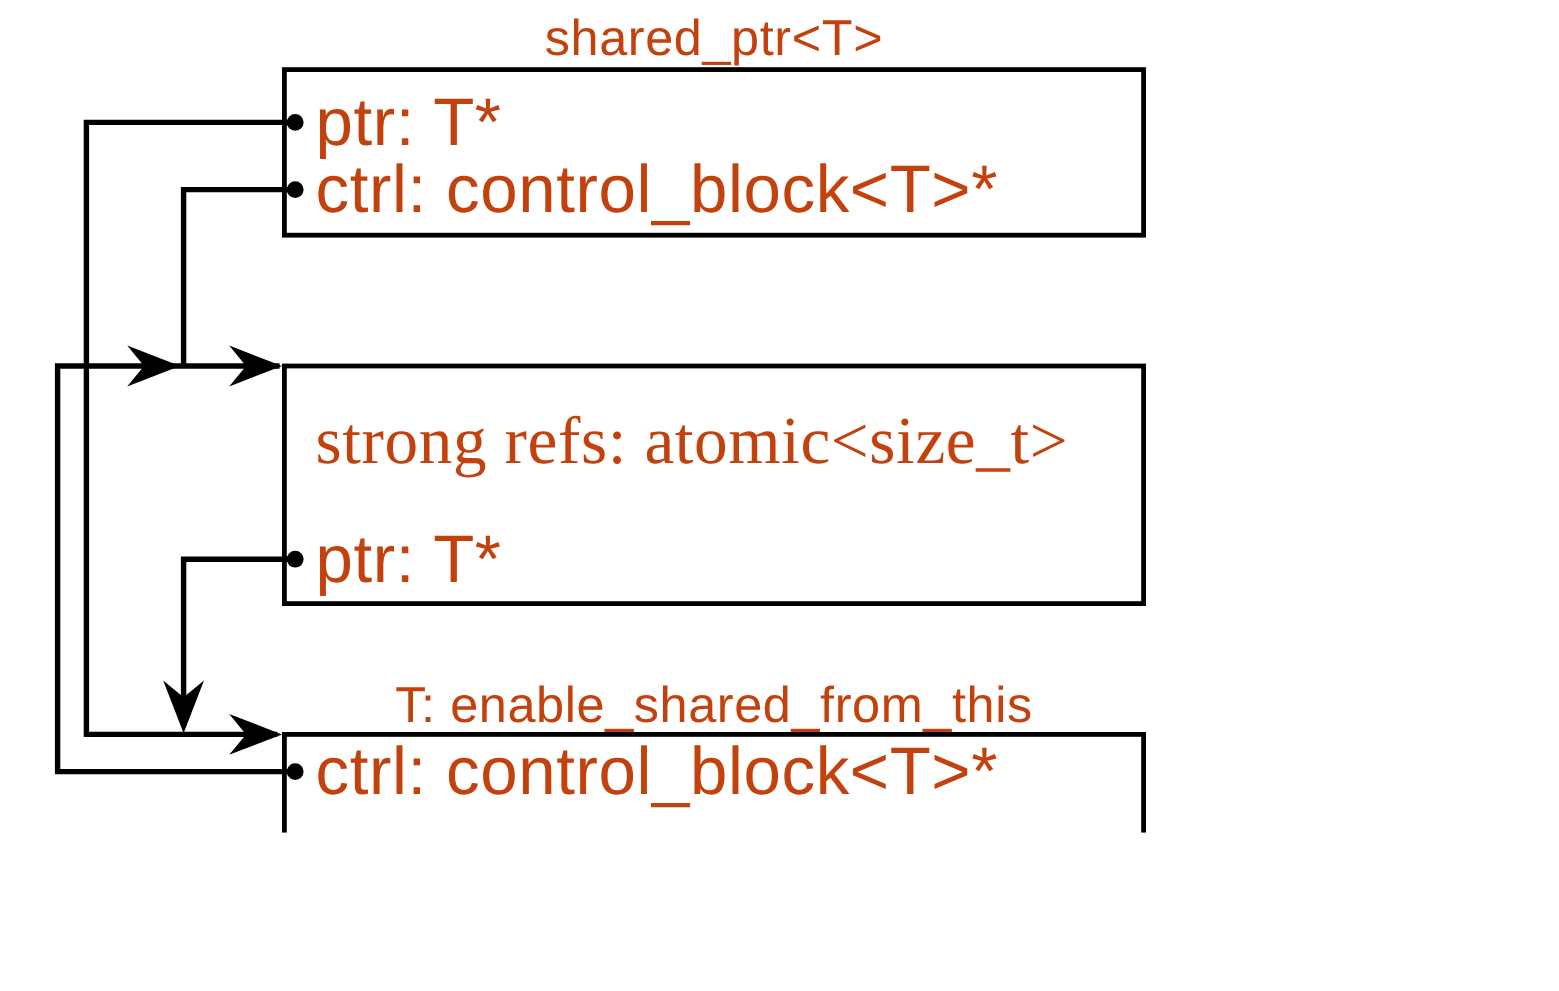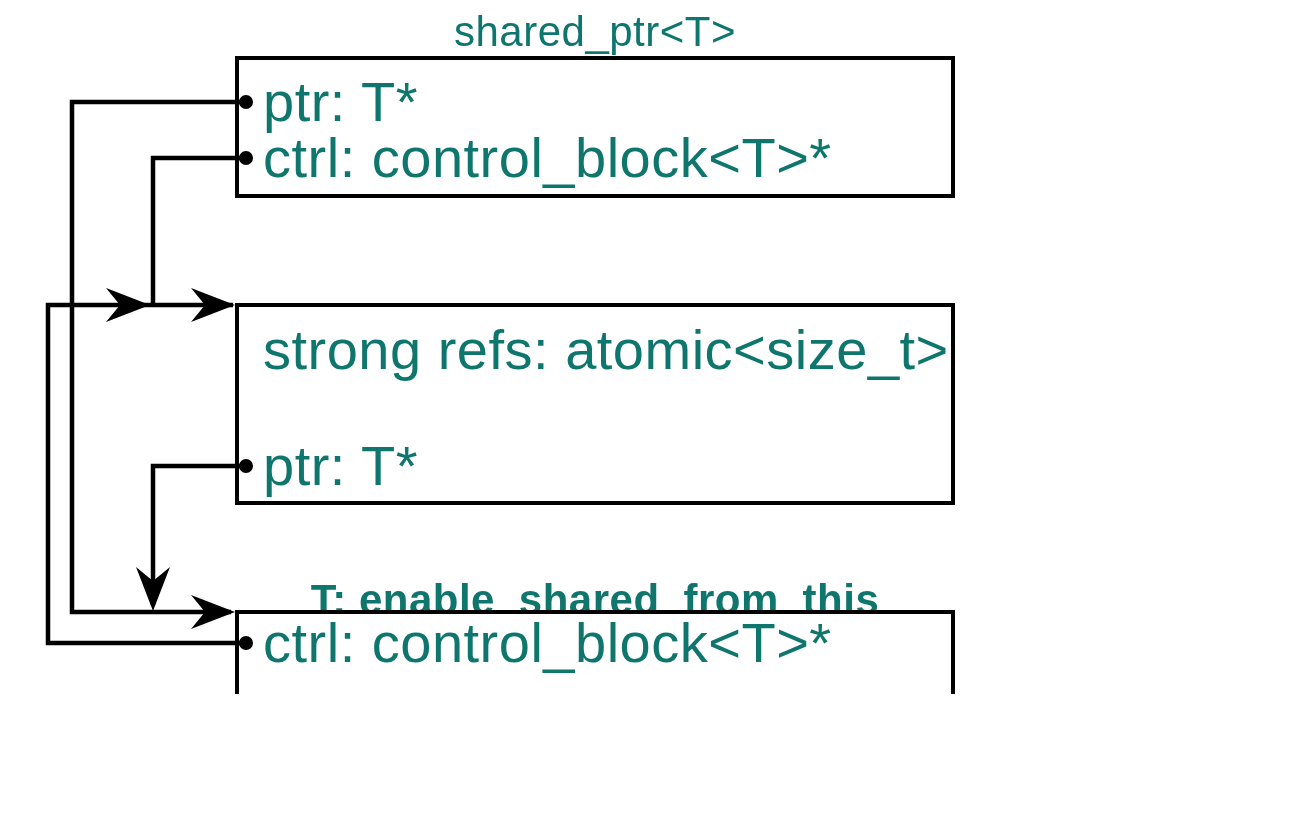--- a/index.html
+++ b/index.html
@@ -7,21 +7,21 @@
     padding: 0;
     background: #ffffff;
   }
   #canvas {
     position: relative;
     width: 1299px;
     height: 694px;
     background: #ffffff;
     overflow: hidden;
     font-family: "Liberation Sans", sans-serif;
-    color: #0f766e;
+    color: #c2410c;
   }
   .node-box {
     position: absolute;
     border: 4px solid #000000;
     background: #ffffff;
     box-sizing: border-box;
   }
   #box-shared-ptr    { left: 235px; top: 56px;  width: 720px; height: 142px; }
   #box-control-block { left: 235px; top: 303px; width: 720px; height: 202px; }
   #box-t-object      { left: 235px; top: 610px; width: 720px; height: 143px; }
@@ -32,36 +32,36 @@
     width: 720px;
     height: 48px;
     line-height: 48px;
     text-align: center;
     font-size: 42px;
     letter-spacing: 0.5px;
     white-space: nowrap;
   }
   #title-shared-ptr    { top: 8px;   }
   #title-control-block { top: 258px; }
-  #title-t-object      { top: 576px; font-weight: bold; }
+  #title-t-object      { top: 564px; }
 
   .field-row {
     position: absolute;
     left: 263px;
     height: 56px;
     line-height: 56px;
     font-size: 56px;
     letter-spacing: 0.5px;
     white-space: nowrap;
   }
   
   #row-sp-ptr  { top: 74px;  }
   #row-sp-ctrl { top: 130px; }
   
-  #row-cb-strong { top: 322px; }
+  #row-cb-strong { top: 340px; font-family: Liberation Serif, serif; }
   #row-cb-weak   { top: 377px; }
   #row-cb-ptr    { top: 438px; }
   
   #row-t-ctrl { top: 615px; }
 
   #edge-layer {
     position: absolute;
     left: 0;
     top: 0;
     width: 1299px;

